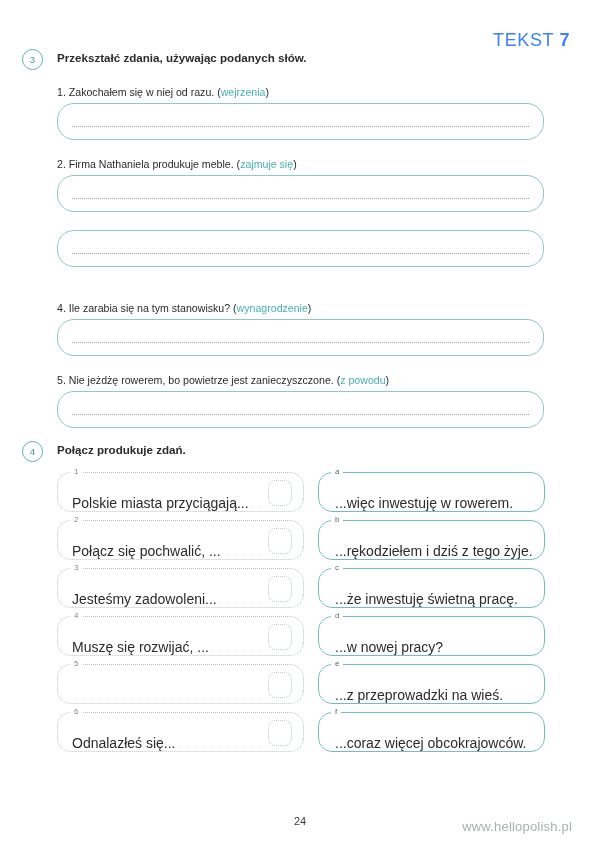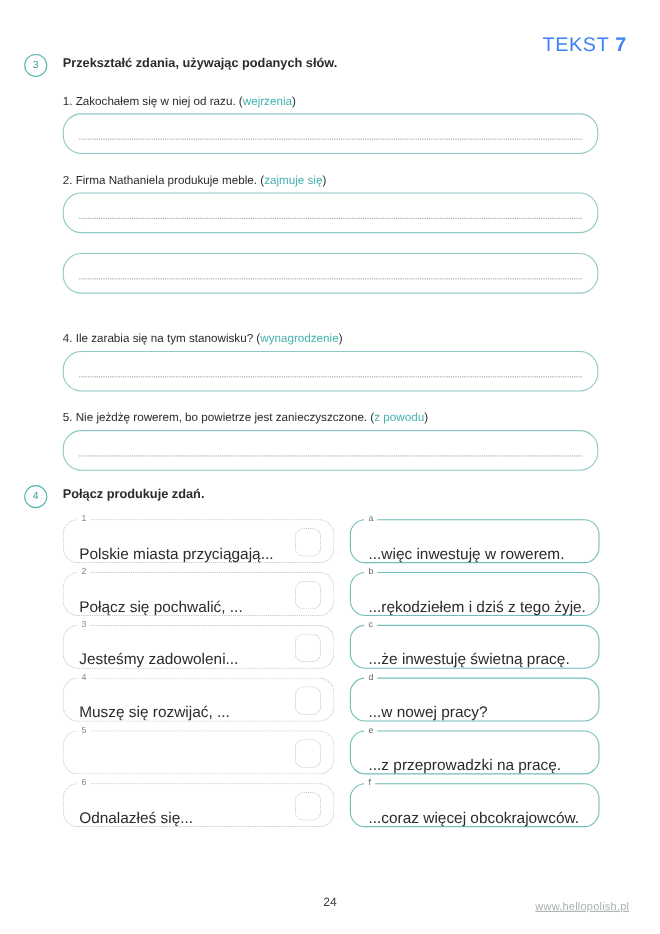--- a/index.html
+++ b/index.html
@@ -154,24 +154,23 @@
     left: 0;
     width: 600px;
     text-align: center;
     font-size: 11px;
     color: #3b3b3b;
   }
   .footer-site {
     position: absolute;
     top: 819px;
     right: 28px;
-    font-size: 10px;
+    font-size: 13px;
     color: #a9b0b2;
     letter-spacing: 0.2px;
-    text-decoration: underline;
   }
 </style>
 </head>
 <body>
 
 <div class="page-header">
   <span class="tekst-word">TEKST</span>
   <span class="tekst-num">7</span>
 </div>
 
@@ -272,21 +271,21 @@
       </div>
     </div>
 
     <div class="match-row" style="top:192px">
       <div class="match-left">
         <span class="tag">5</span>
         <span class="answer-slot"></span>
       </div>
       <div class="match-right">
         <span class="tag">e</span>
-        <span class="frag-text">...z przeprowadzki na pracę.</span>
+        <span class="frag-text">...z przeprowadzki na wieś.</span>
       </div>
     </div>
 
     <div class="match-row" style="top:240px">
       <div class="match-left">
         <span class="tag">6</span>
         <span class="frag-text">Odnalazłeś się...</span>
         <span class="answer-slot"></span>
       </div>
       <div class="match-right">

